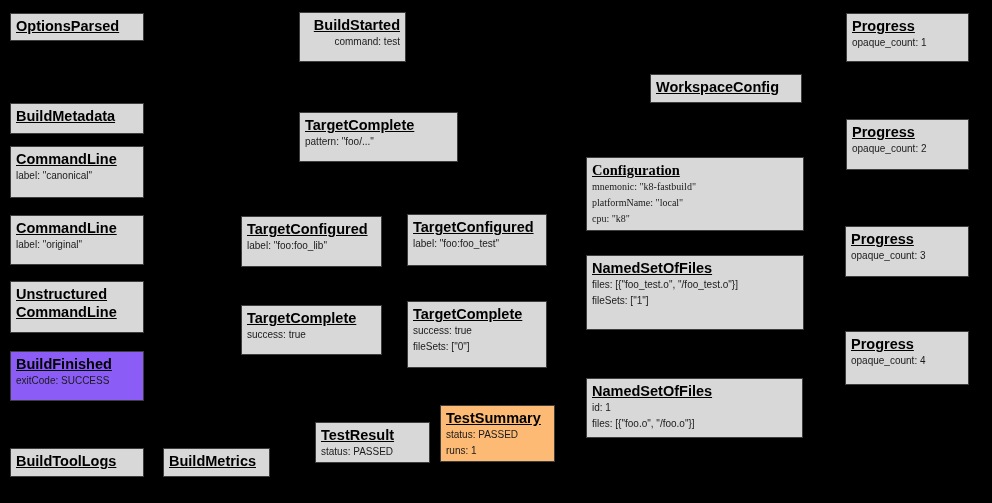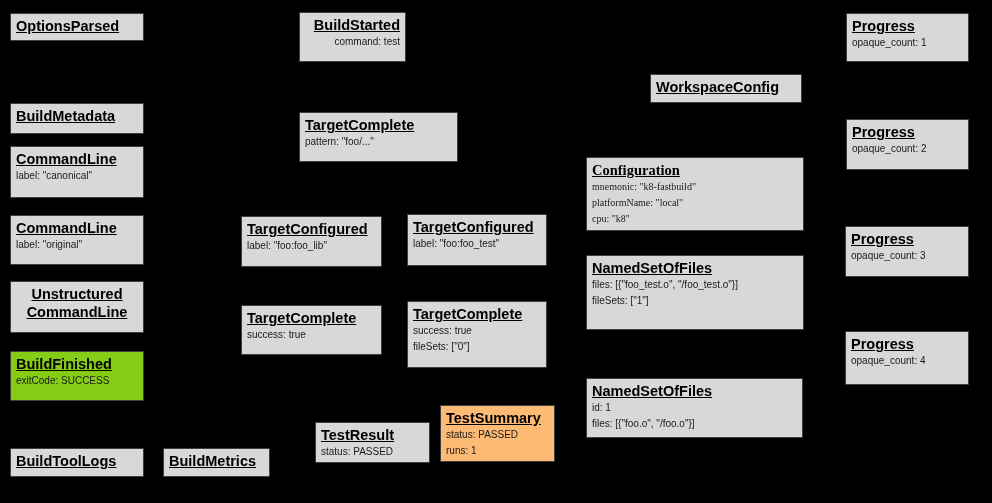--- a/index.html
+++ b/index.html
@@ -51,25 +51,25 @@
       <div class="node-title">BuildMetadata</div>
     </div>
     <div class="node" style="left: 10px; top: 146px; width: 134px; min-height: 52px; background: rgb(216, 216, 216); border-color: rgb(61, 61, 61);">
       <div class="node-title">CommandLine</div>
       <div class="node-field">label: "canonical"</div>
     </div>
     <div class="node" style="left: 10px; top: 215px; width: 134px; min-height: 50px; background: rgb(216, 216, 216); border-color: rgb(61, 61, 61);">
       <div class="node-title">CommandLine</div>
       <div class="node-field">label: "original"</div>
     </div>
-    <div class="node" style="left: 10px; top: 281px; width: 134px; min-height: 52px; background: rgb(216, 216, 216); border-color: rgb(61, 61, 61); text-align: center;">
+    <div class="node" style="left: 10px; top: 281px; width: 134px; min-height: 52px; background: rgb(216, 216, 216); border-color: rgb(61, 61, 61);">
       <div class="node-title">Unstructured</div>
       <div class="node-title">CommandLine</div>
     </div>
-    <div class="node" style="left: 10px; top: 351px; width: 134px; min-height: 50px; background: #84cc16; border-color: rgb(61, 61, 61);">
+    <div class="node" style="left: 10px; top: 351px; width: 134px; min-height: 50px; background: #8b5cf6; border-color: rgb(61, 61, 61);">
       <div class="node-title">BuildFinished</div>
       <div class="node-field">exitCode: SUCCESS</div>
     </div>
     <div class="node" style="left: 10px; top: 448px; width: 134px; min-height: 29px; background: rgb(216, 216, 216); border-color: rgb(61, 61, 61);">
       <div class="node-title">BuildToolLogs</div>
     </div>
     <div class="node" style="left: 163px; top: 448px; width: 107px; min-height: 29px; background: rgb(216, 216, 216); border-color: rgb(61, 61, 61);">
       <div class="node-title">BuildMetrics</div>
     </div>
     <div class="node" style="left: 299px; top: 12px; width: 107px; min-height: 50px; background: rgb(216, 216, 216); border-color: rgb(61, 61, 61); text-align: right;">

